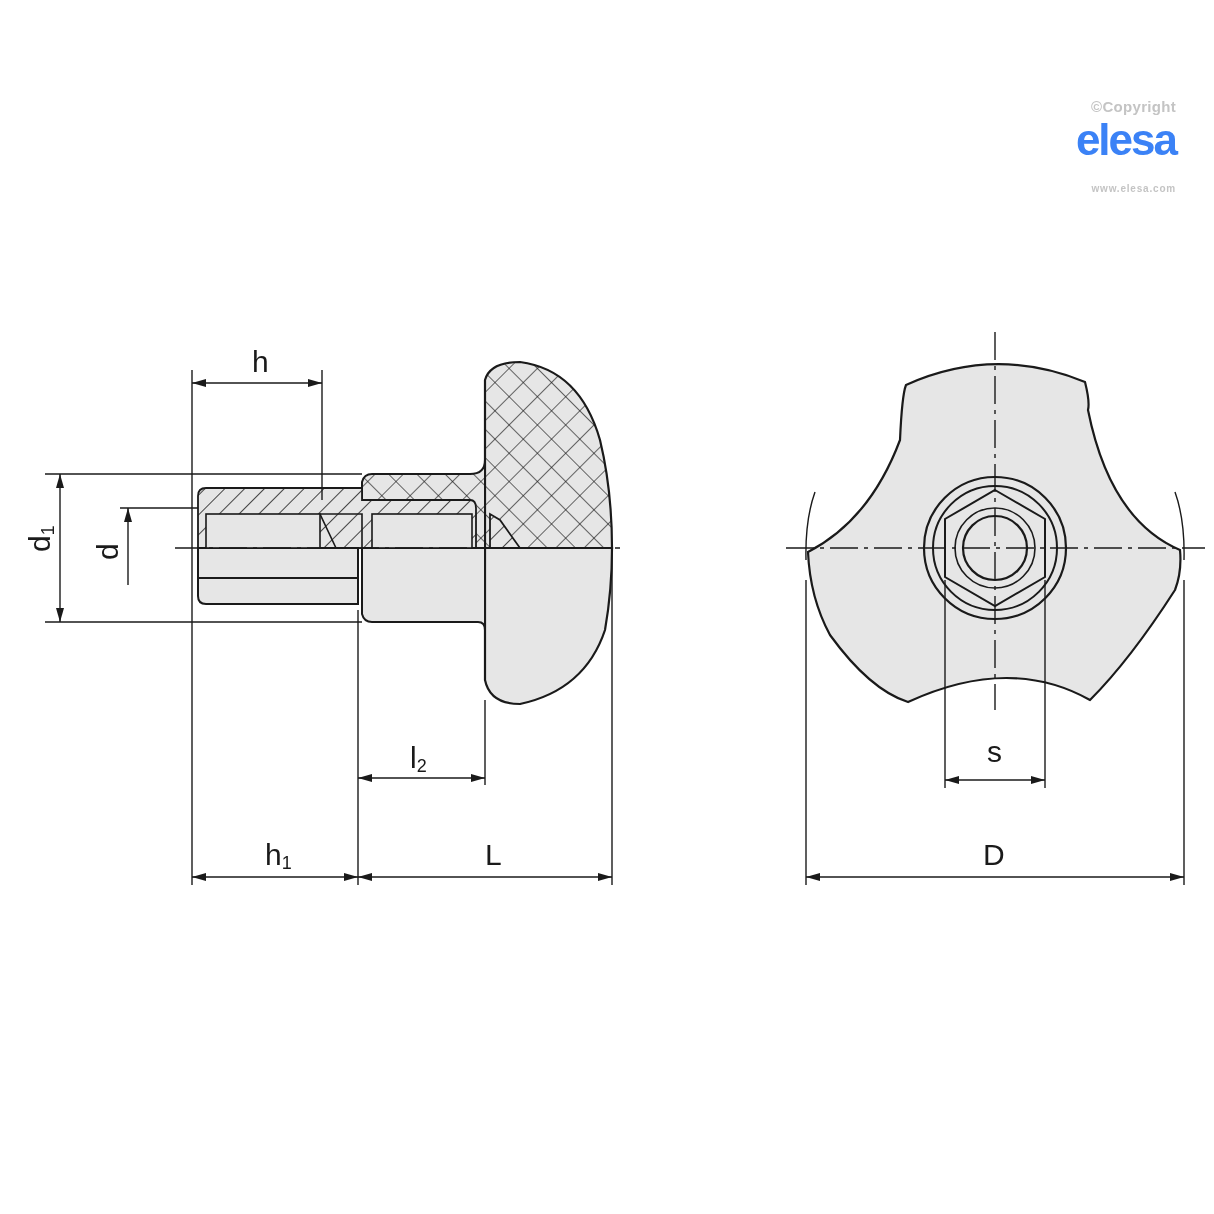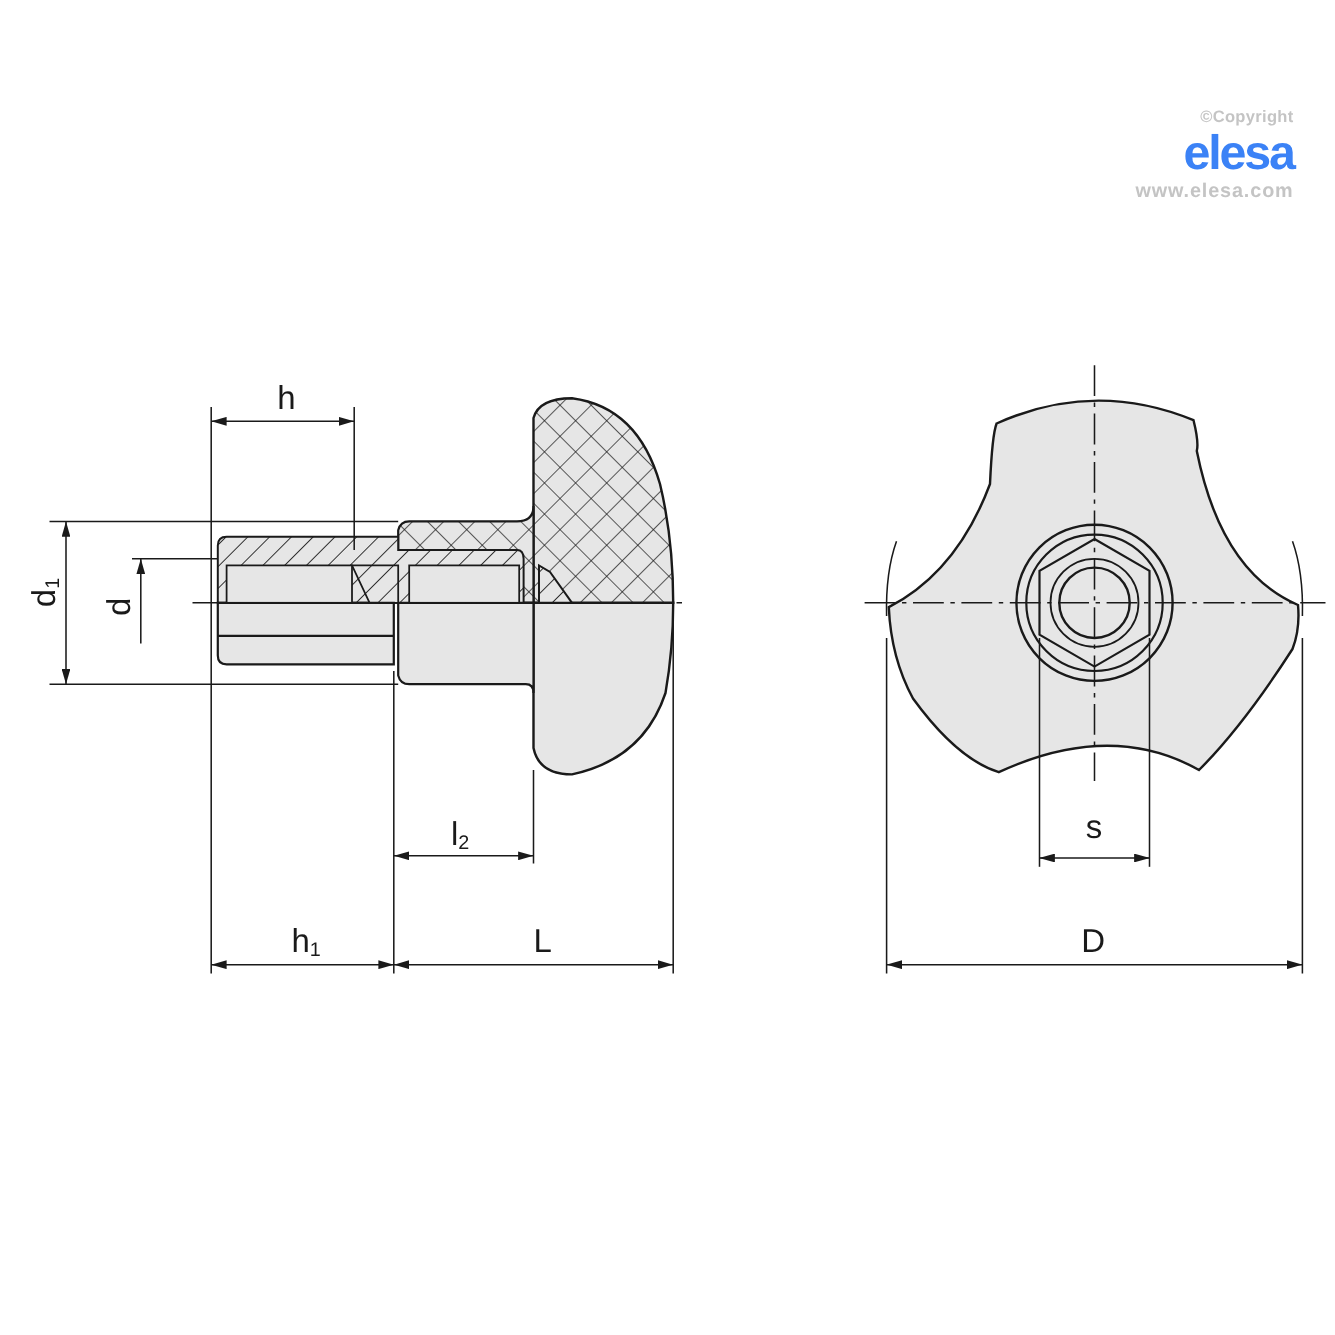--- a/index.html
+++ b/index.html
@@ -1,20 +1,20 @@
 <!DOCTYPE html>
 <html><head>
 <meta charset="utf-8">
 <style>
   html, body { margin:0; padding:0; background:#ffffff; }
   body { width:1214px; height:1214px; position:relative; overflow:hidden; font-family:"Liberation Sans", sans-serif; }
   .logo { position:absolute; right:38px; top:98px; width:150px; text-align:right; color:#c4c4c4; }
   .logo .copy { font-size:15px; font-weight:bold; letter-spacing:0.3px; }
   .logo .brand { font-size:44px; font-weight:900; line-height:46px; letter-spacing:-2px; margin-top:2px; color:#3b82f6; }
-  .logo .url { font-size:18px; font-weight:bold; letter-spacing:0.8px; margin-top:0; }
+  .logo .url { font-size:10px; font-weight:bold; letter-spacing:0.8px; margin-top:20px; }
   svg { position:absolute; left:0; top:0; }
   .lbl { font-family:"Liberation Sans", sans-serif; font-size:30px; fill:#1a1a1a; }
   .sub { font-size:18px; }
 </style>
 </head>
 <body>
 
 <div class="logo">
   <div class="copy">©Copyright</div>
   <div class="brand">elesa</div>

